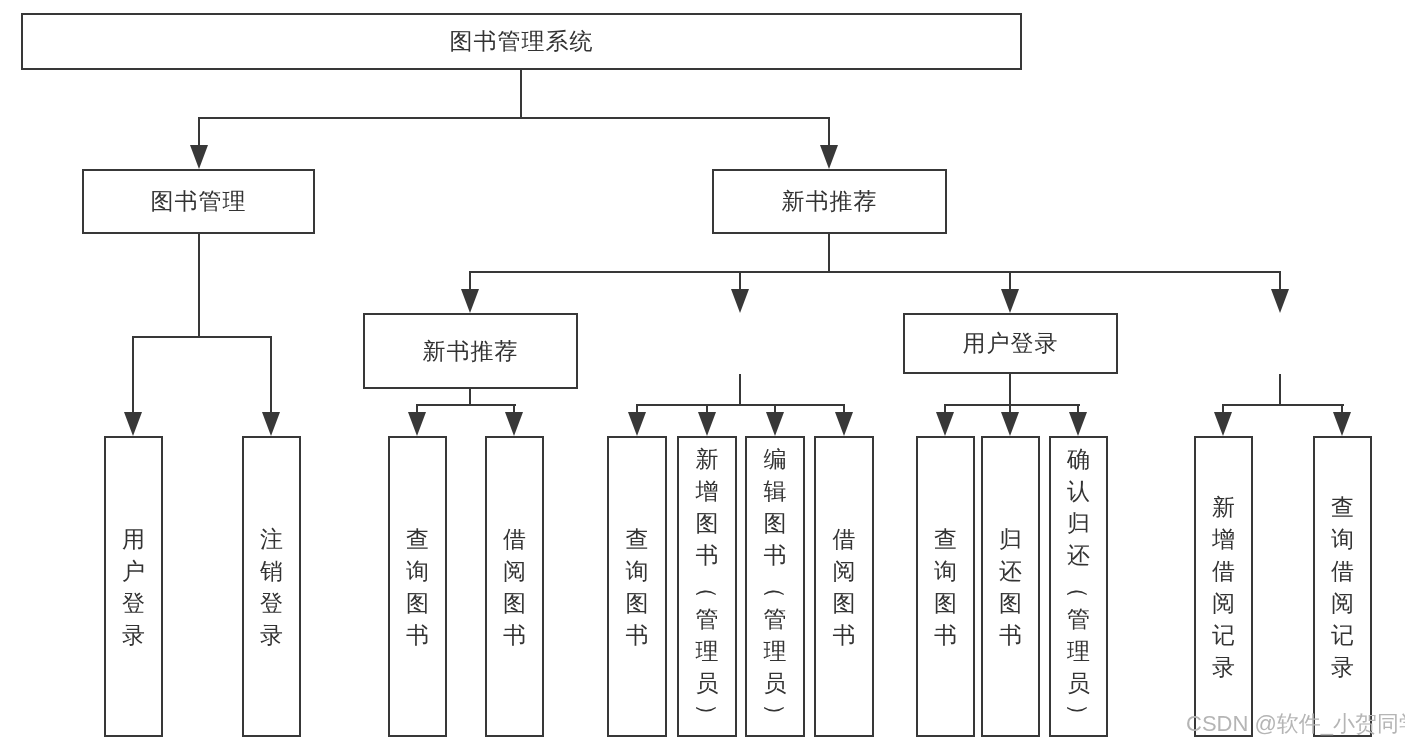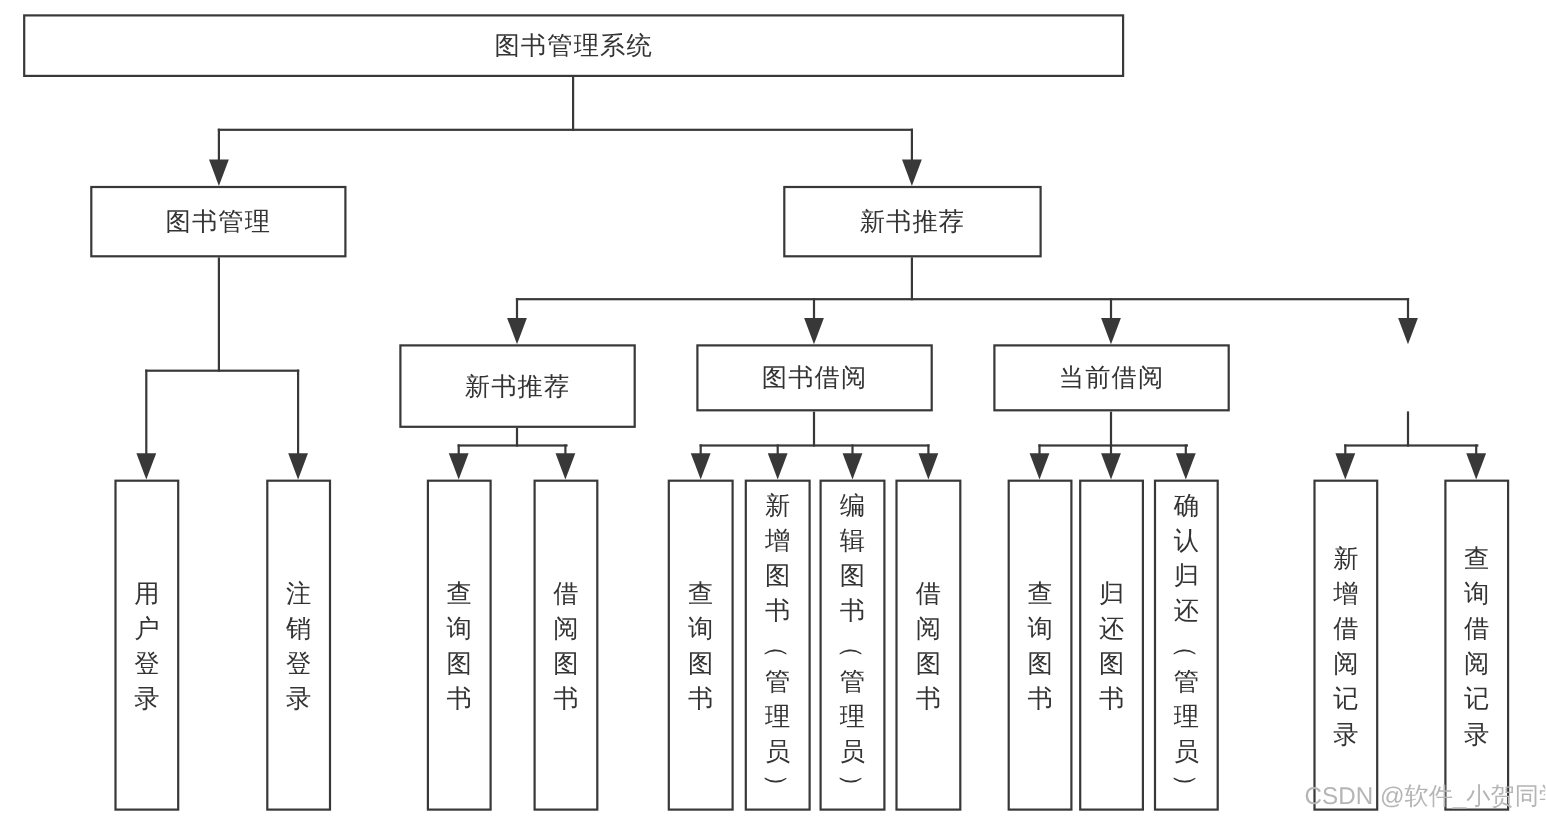--- a/index.html
+++ b/index.html
@@ -97,25 +97,22 @@
   <div class="box hbox" style="left:82px;top:169px;width:233px;height:65px">
     <span class="lbl">图书管理</span>
   </div>
   <div class="box hbox" style="left:712px;top:169px;width:235px;height:65px">
     <span class="lbl">新书推荐</span>
   </div>
 
   <div class="box hbox" style="left:363px;top:313px;width:215px;height:76px">
     <span class="lbl">新书推荐</span>
   </div>
-  <div class="box hbox" style="left:633px;top:313px;width:215px;height:61px">
-    <span class="lbl">图书借阅</span>
-  </div>
   <div class="box hbox" style="left:903px;top:313px;width:215px;height:61px">
-    <span class="lbl">当前借阅</span>
+    <span class="lbl">用户登录</span>
   </div>
 
   <div class="box vbox" style="left:104px;top:436px;width:59px;height:301px">
     <span class="vlabel">
         <span class="vchar">用</span>
         <span class="vchar">户</span>
         <span class="vchar">登</span>
         <span class="vchar">录</span>
       </span>
   </div>

